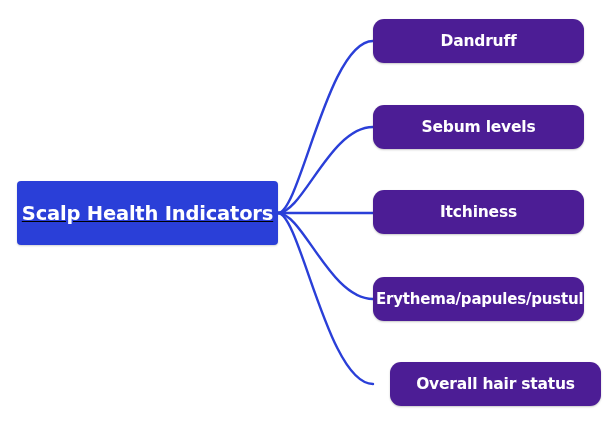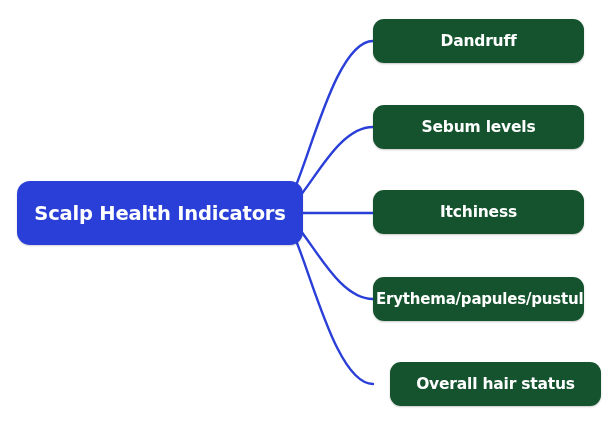--- a/index.html
+++ b/index.html
@@ -35,31 +35,32 @@
   }
   .node-label {
     font-weight: bold;
     letter-spacing: -0.2px;
     white-space: nowrap;
   }
   #root-node {
     background: #2a3fd8;
     left: 17px;
     top: 181px;
-    width: 286px;
+    width: 261px;
     height: 64px;
-    border-radius: 13px;
+    border-radius: 4px;
     box-shadow: 0 1px 2px rgba(0,0,0,0.18);
+    text-decoration: underline;
   }
   #root-node .node-label {
     color: #ffffff;
     font-size: 19.5px;
   }
   .child-node {
-    background: #14532d;
+    background: #4c1d95;
     left: 373px;
     width: 211px;
     height: 44px;
     box-shadow: 0 1px 2px rgba(0,0,0,0.22);
   }
   .child-node .node-label {
     color: #ffffff;
     font-size: 15.5px;
   }
   .child-node.overflow {

